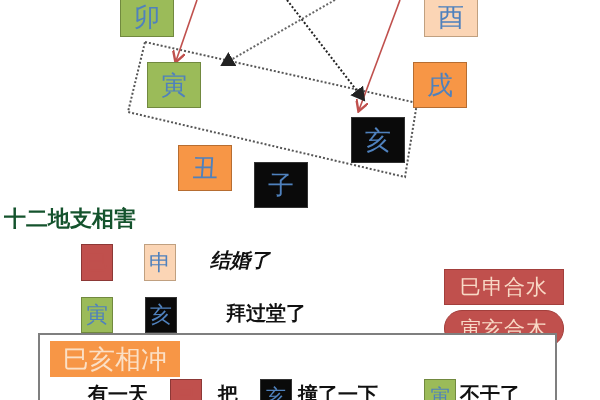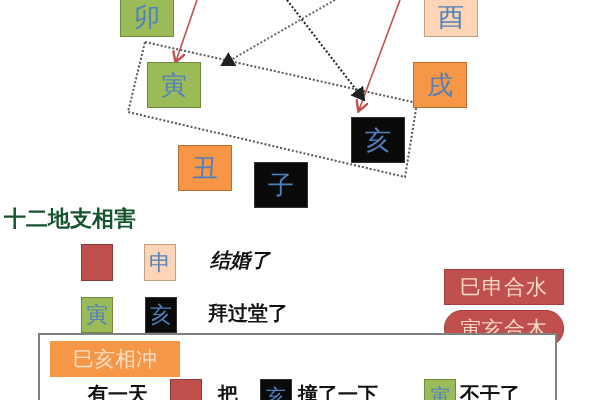--- a/index.html
+++ b/index.html
@@ -16,21 +16,21 @@
   svg.lines { position:absolute; left:0; top:0; }
   .title { position:absolute; left:4px; width:600px; top:204px; text-align:left;
            font-size:22px; font-weight:bold; color:#14532d; }
   .rowtext { position:absolute; font-size:20px; font-weight:bold; color:#111; }
   .tag { position:absolute; background:#c0504d; color:#f8d9c6; font-size:21px;
          display:flex; align-items:center; justify-content:center; box-sizing:border-box;
          border:1px solid #a33f3c; letter-spacing:1px;margin-top:32px; }
   .box { position:absolute; left:38px; top:333px; width:519px; height:80px;
          border:2px solid #7f7f7f; box-sizing:border-box; background:#fff; }
   .box-label { position:absolute; left:10px; top:6px; width:130px; height:36px; background:#f79646;
-               color:#fbe0c6; font-size:21px; display:flex; align-items:center; justify-content:center; }
+               color:#fbe0c6; font-size:26px; display:flex; align-items:center; justify-content:center; }
   .sentence { position:absolute; top:46px; font-size:20px; font-weight:bold; color:#111; white-space:nowrap; }
   .mini { position:absolute; top:44px; width:30px; height:32px; display:flex; align-items:center;
           justify-content:center; font-size:20px; }
 </style>
 </head>
 <body>
 
 <svg class="lines" width="600" height="400">
   <defs>
     <marker id="redArrow" markerWidth="8" markerHeight="8" refX="6" refY="4" orient="auto">
@@ -82,21 +82,21 @@
     <span>申</span>
   </div>
 <div class="rowtext" style="left:210px;top:247px;font-style:italic;">结婚了</div>
 
 <div class="tile green small" style="left:81px;top:297px;width:32px;height:36px;">
     <span>寅</span>
   </div>
 <div class="tile black small" style="left:145px;top:297px;width:32px;height:36px;">
     <span>亥</span>
   </div>
-<div class="rowtext" style="left:208px;top:300px;">拜过堂了</div>
+<div class="rowtext" style="left:226px;top:300px;">拜过堂了</div>
 
 <div class="tag" style="left:444px;top:237px;width:120px;height:36px;">巳申合水</div>
 <div class="tag" style="left:444px;top:278px;width:120px;height:37px;border-radius:18px;">寅亥合木</div>
 
 <div class="box">
   <div class="box-label">巳亥相冲</div>
   <div class="sentence" style="left:48px;">有一天</div>
   <div class="mini red" style="left:130px;">
       <span>巳</span>
     </div>

